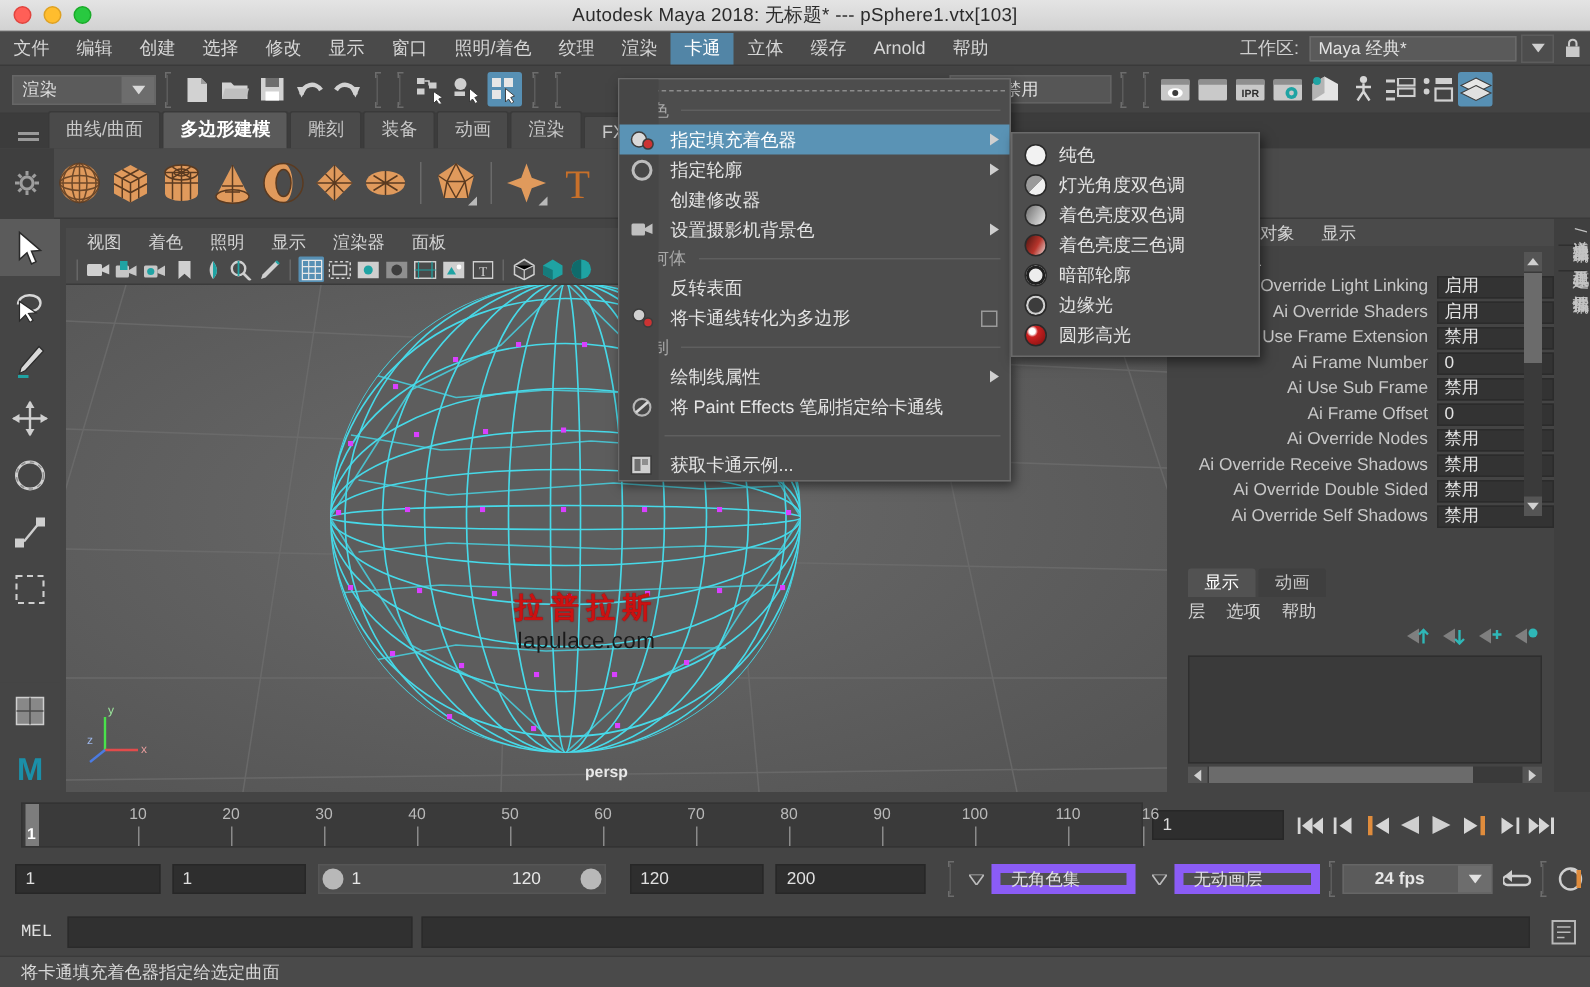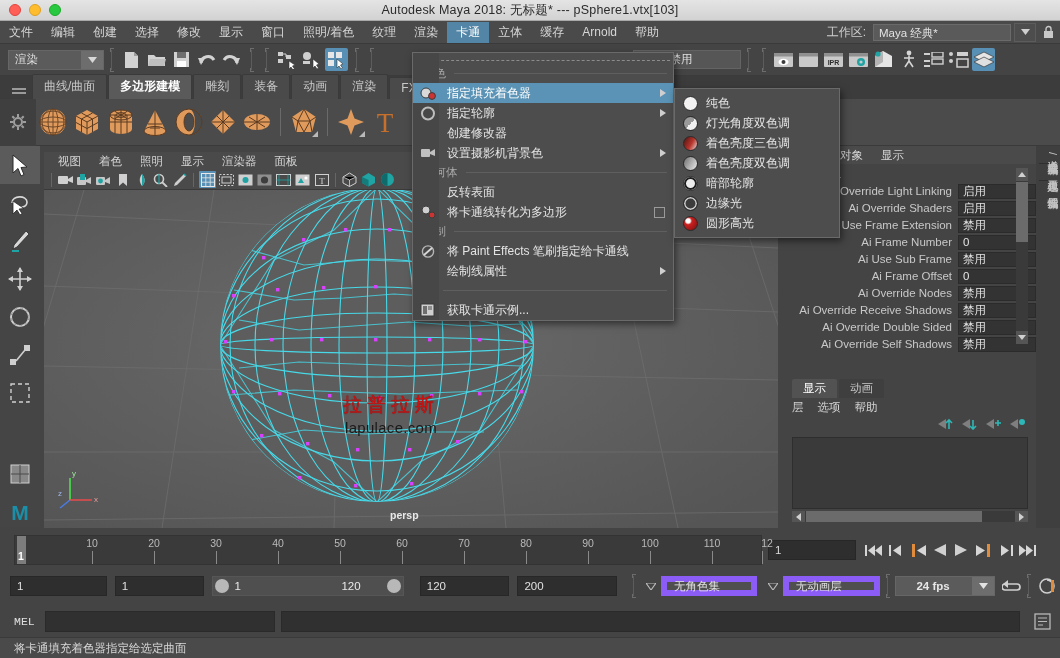--- a/index.html
+++ b/index.html
@@ -130,21 +130,21 @@
   .vpi.on { background:#5790b4; border-radius:1px; }
   .vsep { width:1px;height:14px;background:#666; margin:0 4px;}
   .viewport {
     position:absolute; left:44px; top:190px; width:734px; height:338px;
     background:#5c5c5c; overflow:hidden;
   }
   .watermark {
     position:absolute; left:296px; top:392px; width:190px; text-align:center;
     pointer-events:none; z-index:6;
   }
-  .wm-cn { color:#cc1111; font-size:19px; font-weight:normal; letter-spacing:5px;
+  .wm-cn { color:#cc1111; font-size:19px; font-weight:bold; letter-spacing:5px;
            font-family:"DejaVu Sans",sans-serif; text-shadow:0 0 1px #800;}
   .wm-en { color:#1a1a1a; font-size:15px; letter-spacing:.3px; margin-top:1px;}
   .persp-label {
     position:absolute; left:390px; top:509px; color:#e8e8e8; font-size:10.5px;
     font-weight:bold; z-index:6;
   }
   .axis-gizmo { position:absolute; left:55px; top:470px; z-index:6; }
 
   
   .rpanel {
@@ -1012,21 +1012,21 @@
     <div class="tick-num" style="left:449px">70</div>
     <div class="tick-line" style="left:449px"></div>
     <div class="tick-num" style="left:511px">80</div>
     <div class="tick-line" style="left:511px"></div>
     <div class="tick-num" style="left:573px">90</div>
     <div class="tick-line" style="left:573px"></div>
     <div class="tick-num" style="left:635px">100</div>
     <div class="tick-line" style="left:635px"></div>
     <div class="tick-num" style="left:697px">110</div>
     <div class="tick-line" style="left:697px"></div>
-    <div class="tick-num" style="left:752px">12</div>
+    <div class="tick-num" style="left:752px">16</div>
     <div class="tick-line" style="left:747px"></div>
   </div>
   <div class="frame-box">1</div>
   <div class="pbtns">
     <div class="pb">
           <svg width="17" height="13">
             <rect x="0" y="1" width="2" height="11" fill="#d6d6d6"></rect>
             <polygon points="10,1 10,12 3,6.5" fill="#d6d6d6"></polygon>
             <polygon points="17,1 17,12 10,6.5" fill="#d6d6d6"></polygon>
           </svg>
@@ -1204,32 +1204,32 @@
     </span>
     <span class="pop-lbl">将卡通线转化为多边形</span>
     <span class="pop-check"></span>
   </div>
 
   <div class="pop-head">
     <span>绘制</span>
         <span class="hline"></span>
   </div>
   <div class="pop-row">
+    <span class="pop-ico"></span>
+    <span class="pop-lbl">绘制线属性</span>
+    <span class="pop-arrow"></span>
+  </div>
+  <div class="pop-row">
     <span class="pop-ico">
       <svg width="17" height="15">
             <circle cx="8" cy="7.5" r="5.6" fill="none" stroke="#b5b5b5" stroke-width="1.4"></circle>
             <path d="M4 11 L12 4" stroke="#d8d8d8" stroke-width="1.8"></path>
           </svg>
     </span>
     <span class="pop-lbl">将 Paint Effects 笔刷指定给卡通线</span>
-  </div>
-  <div class="pop-row">
-    <span class="pop-ico"></span>
-    <span class="pop-lbl">绘制线属性</span>
-    <span class="pop-arrow"></span>
   </div>
 
   <div class="pop-head">
     <span>库</span>
         <span class="hline"></span>
   </div>
   <div class="pop-row">
     <span class="pop-ico">
       <svg width="16" height="14">
             <rect x="1" y="1" width="13" height="12" fill="#cfcfcf" stroke="#3a3a3a"></rect>
@@ -1244,28 +1244,28 @@
 <div class="popup menu2">
   <div class="pop-row">
     <span class="sub-swatch" style="background:#f2f2f2;"></span>
     <span class="pop-lbl">纯色</span>
   </div>
   <div class="pop-row">
     <span class="sub-swatch" style="background:linear-gradient(135deg,#9a9a9a 0 50%,#f0f0f0 50% 100%);"></span>
     <span class="pop-lbl">灯光角度双色调</span>
   </div>
   <div class="pop-row">
+    <span class="sub-swatch" style="background:linear-gradient(120deg,#6f6f6f,#ededed);"></span>
+    <span class="pop-lbl">着色亮度双色调</span>
+  </div>
+  <div class="pop-row">
     <span class="sub-swatch" style="background:linear-gradient(120deg,#4a1410,#b8352c 55%,#e8dedd);"></span>
     <span class="pop-lbl">着色亮度三色调</span>
   </div>
   <div class="pop-row">
-    <span class="sub-swatch" style="background:linear-gradient(120deg,#6f6f6f,#ededed);"></span>
-    <span class="pop-lbl">着色亮度双色调</span>
-  </div>
-  <div class="pop-row">
     <span class="sub-swatch" style="background:#ededed; box-shadow:inset 0 0 0 2px #202020;"></span>
     <span class="pop-lbl">暗部轮廓</span>
   </div>
   <div class="pop-row">
     <span class="sub-swatch" style="background:#3c3c3c; box-shadow:inset 0 0 0 1.5px #cfcfcf;"></span>
     <span class="pop-lbl">边缘光</span>
   </div>
   <div class="pop-row">
     <span class="sub-swatch" style="background:radial-gradient(circle at 32% 30%, #ffffff 0 16%, #cc2020 30%, #7a1010 100%);"></span>
     <span class="pop-lbl">圆形高光</span>

